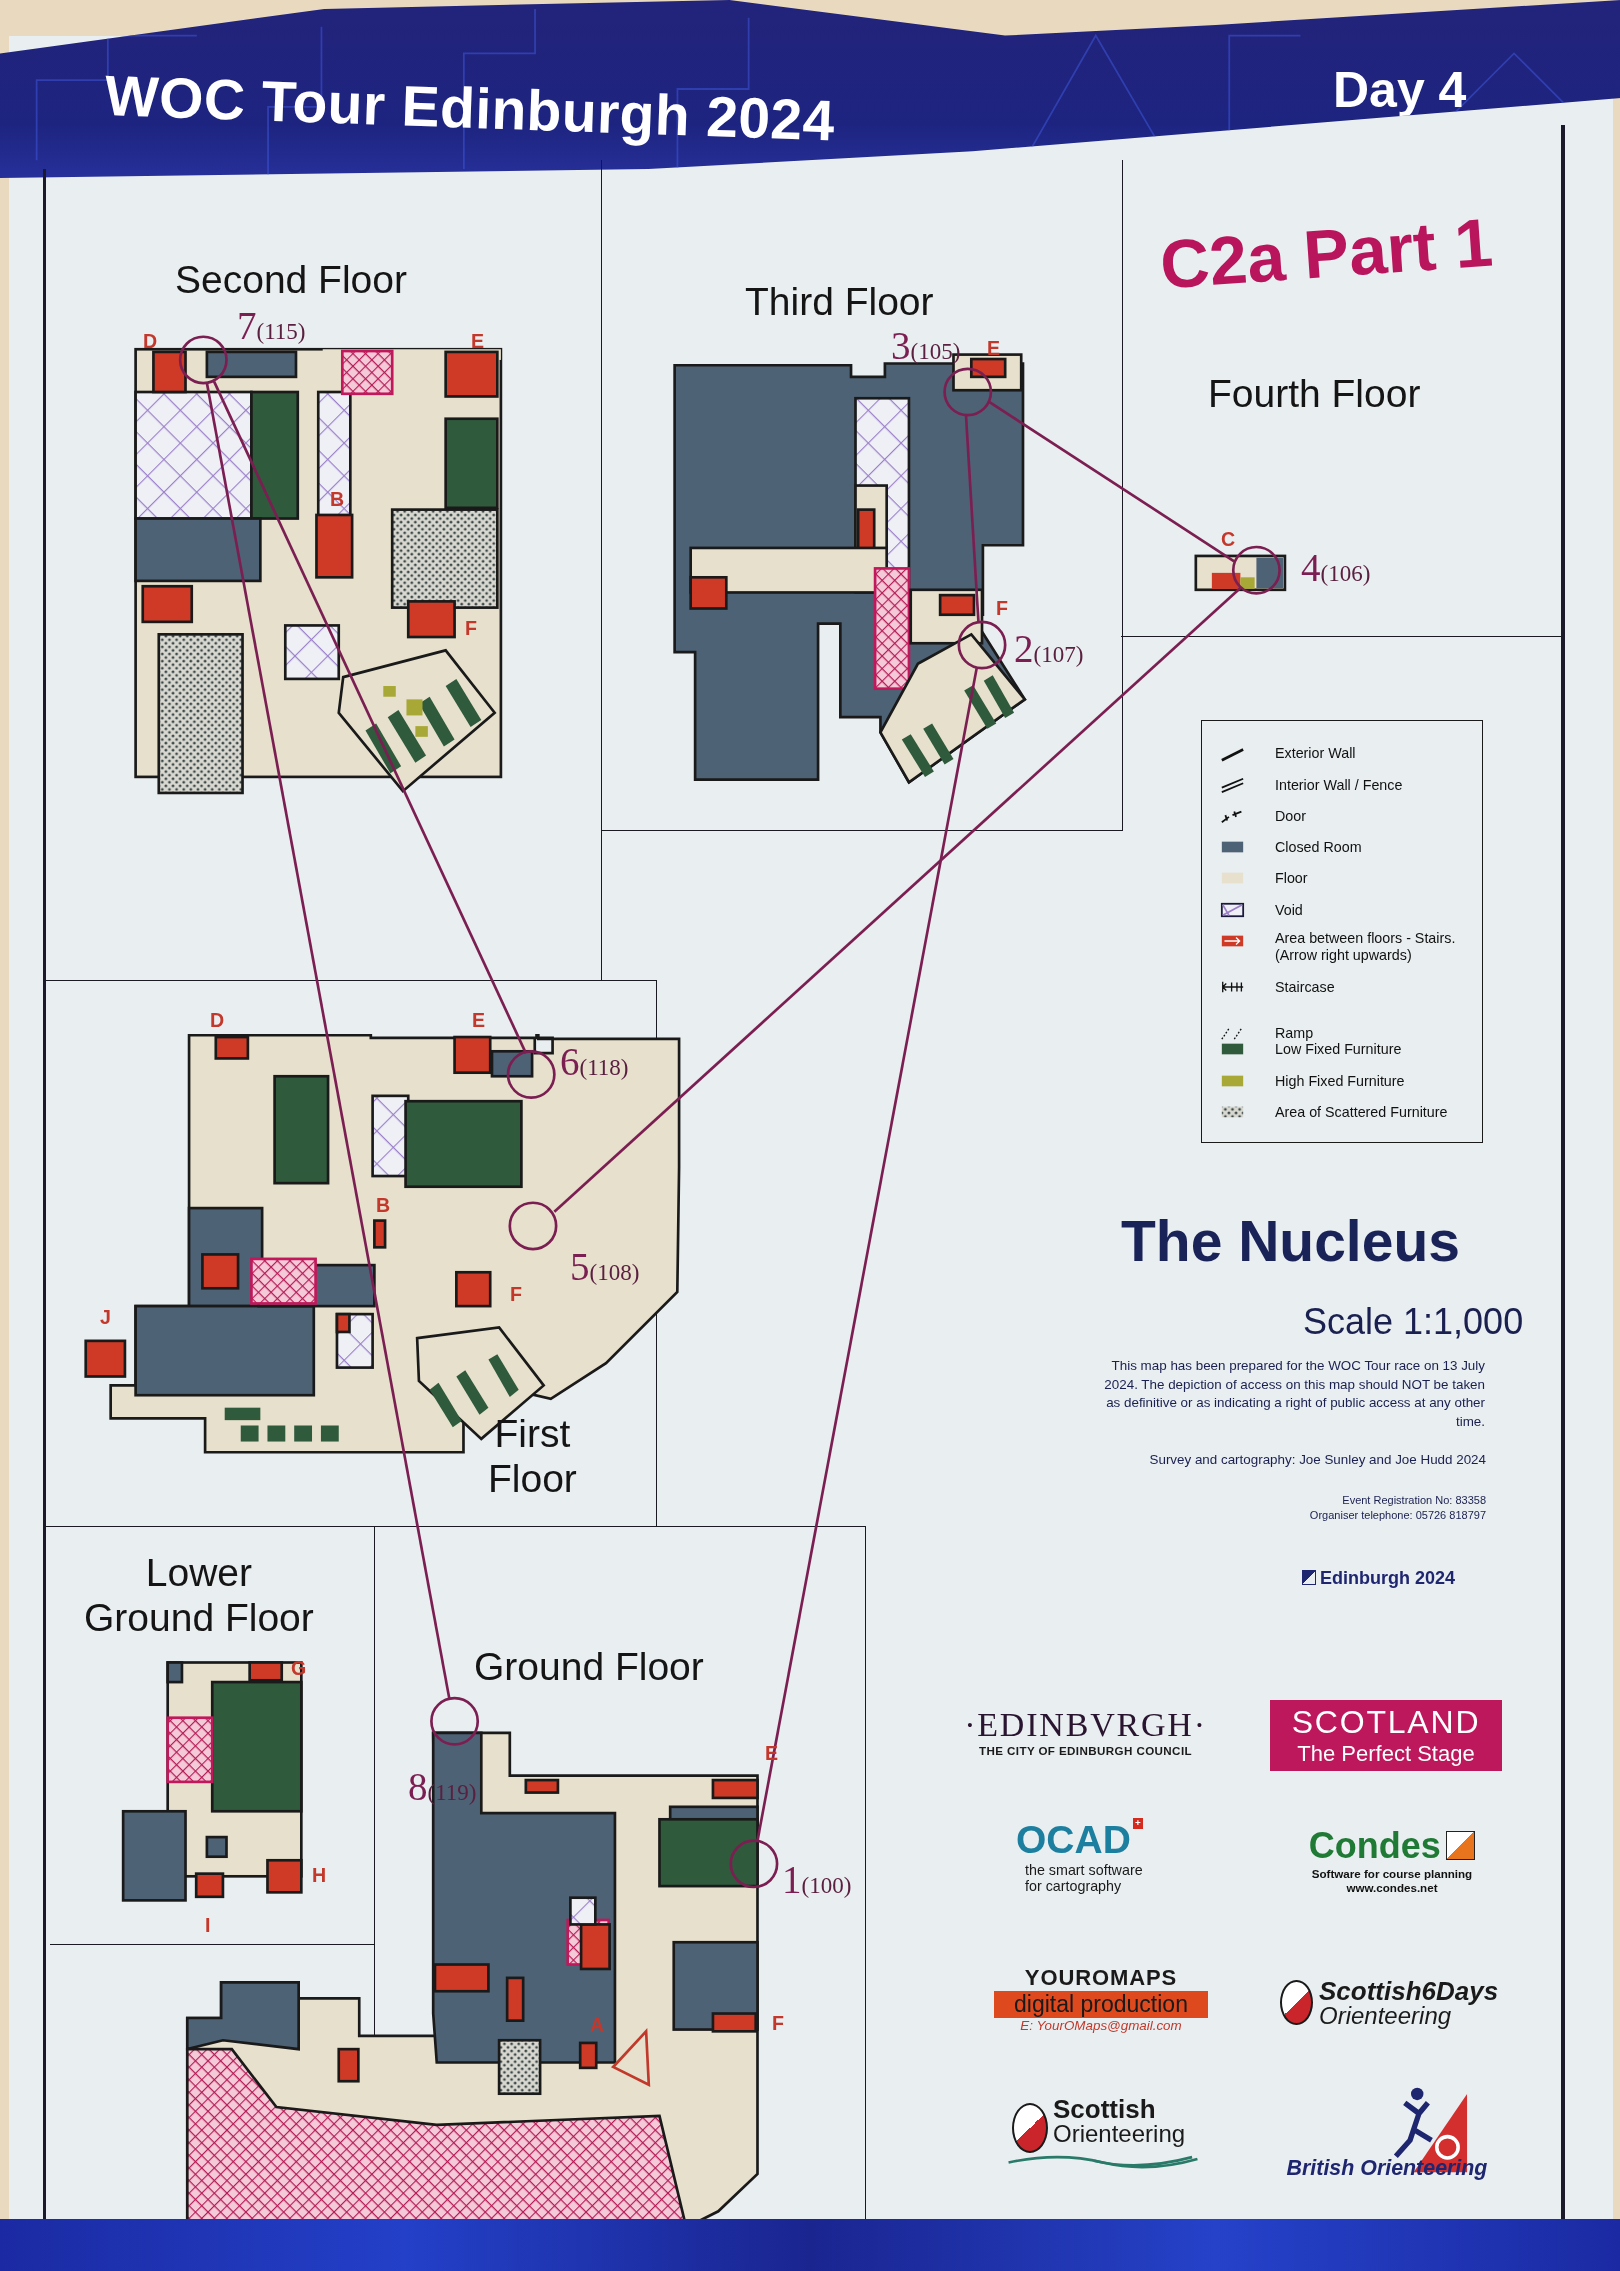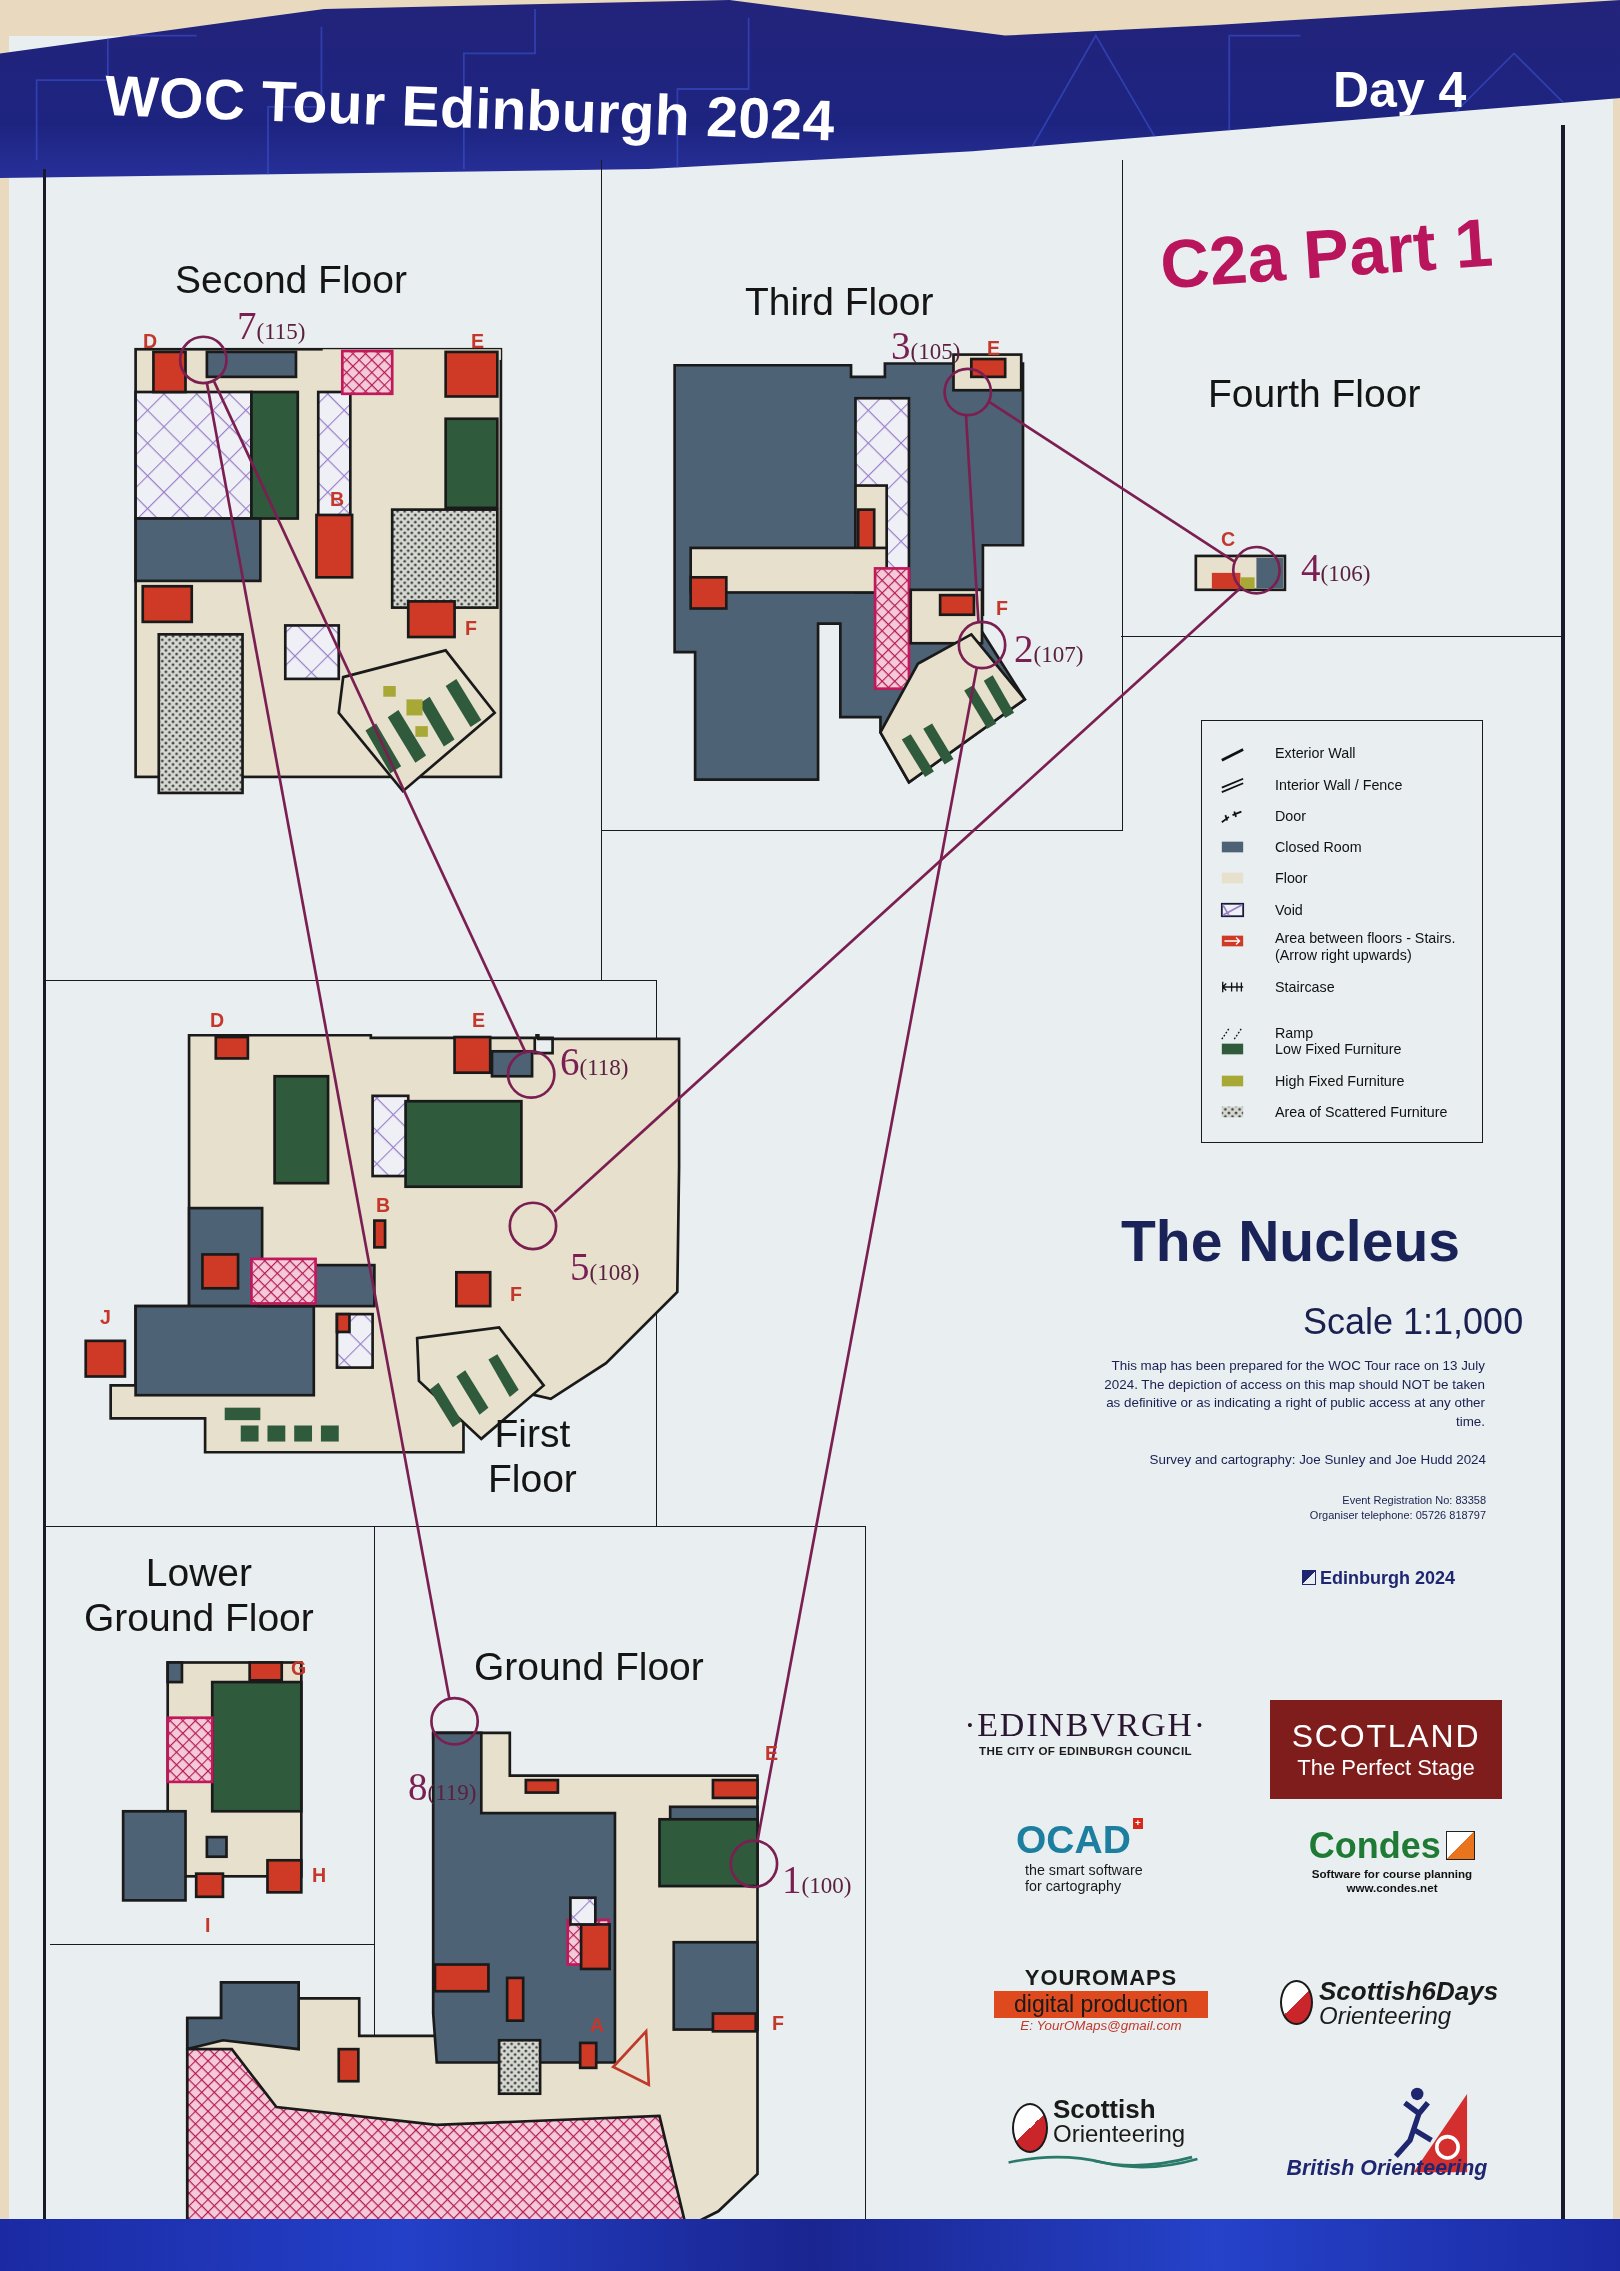--- a/index.html
+++ b/index.html
@@ -56,21 +56,21 @@
     position:absolute; left:1096px; top:1357px; width:389px; text-align:right; color:#1a2050;
     font-size:13.4px; line-height:1.38;
   }
   .credit { position:absolute; right:135px; top:1452px; color:#1a2050; font-size:13.4px; text-align:right; white-space:nowrap; }
   .reg { position:absolute; right:135px; top:1493px; color:#1a2050; font-size:11px; text-align:right; line-height:1.4; white-space:nowrap; }
   .logo { position:absolute; text-align:center; }
   .woc-logo-big { font-size:46px; font-weight:bold; color:#e9eef0; -webkit-text-stroke:1.8px #1f2670; letter-spacing:-1.8px; }
   .woc-logo-sub { font-size:18px; font-weight:bold; color:#1f2670; }
   .edin-main { font-family:"Liberation Serif", serif; font-size:34px; color:#2a1530; letter-spacing:1.8px; }
   .edin-sub { font-size:11.6px; font-weight:bold; color:#1a1a1a; letter-spacing:0.4px; }
-  .scot-box { background:#7f1d1d; color:#fff; padding:18px 9px; }
+  .scot-box { background:#be185d; color:#fff; padding:4px 9px; }
   .scot-1 { font-size:32px; letter-spacing:1.8px; }
   .scot-2 { font-size:22px; }
   .ocad-main { font-size:39px; font-weight:bold; color:#1c7fa0; }
   .ocad-sub { font-size:14.3px; color:#1a1a1a; line-height:1.15; }
   .condes-main { font-size:36px; font-weight:bold; color:#1f7a35; }
   .condes-sub { font-size:11.6px; font-weight:bold; color:#111; line-height:1.25; }
   .your-main { font-size:22px; font-weight:bold; color:#1a1a1a; letter-spacing:0.9px; }
   .your-band { background:#de4a1e; color:#1a1a1a; font-size:23px; padding:0 3.6px; }
   .your-email { font-size:13.4px; font-style:italic; color:#c0392b; }
   .s6-main { font-size:26px; font-weight:bold; font-style:italic; color:#1a1a1a; }

